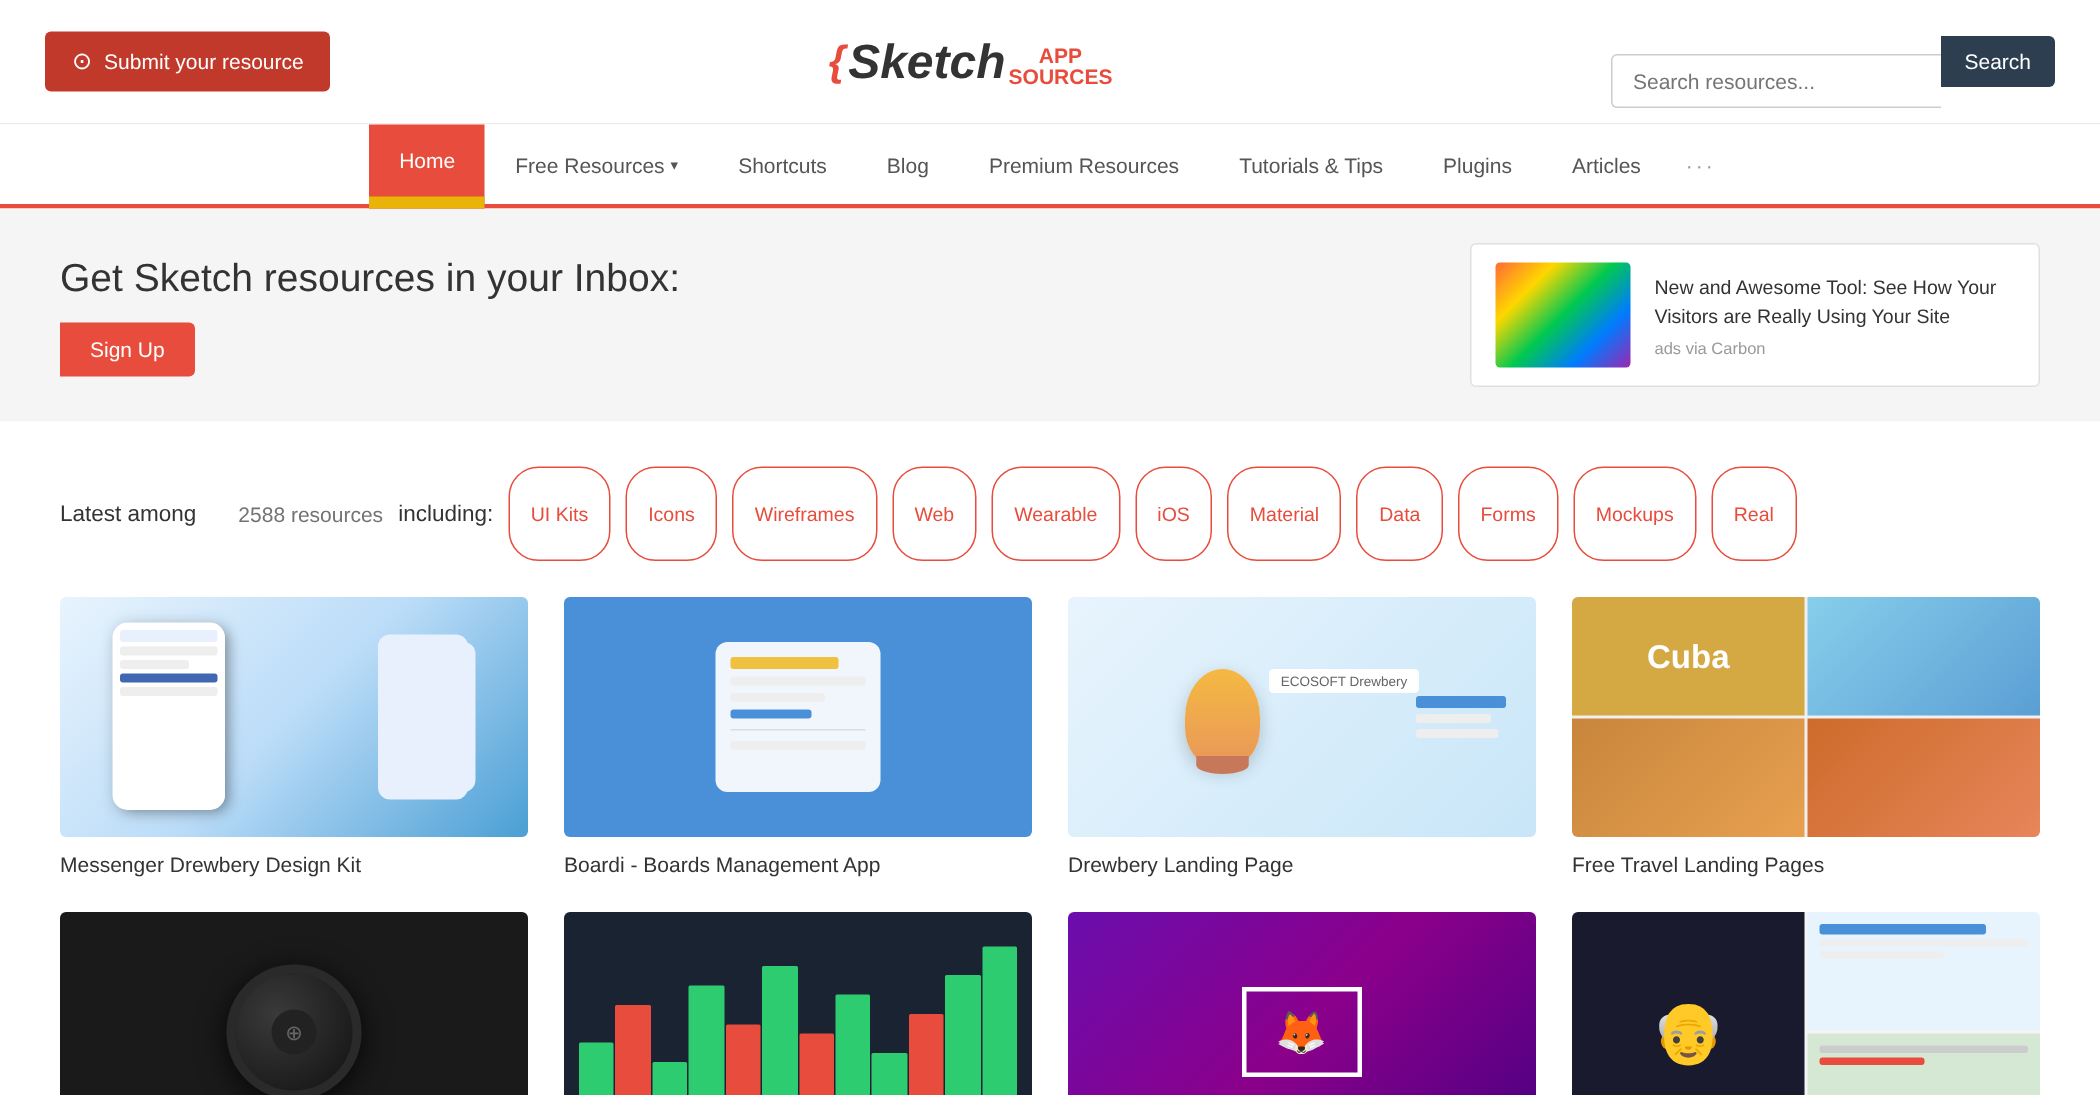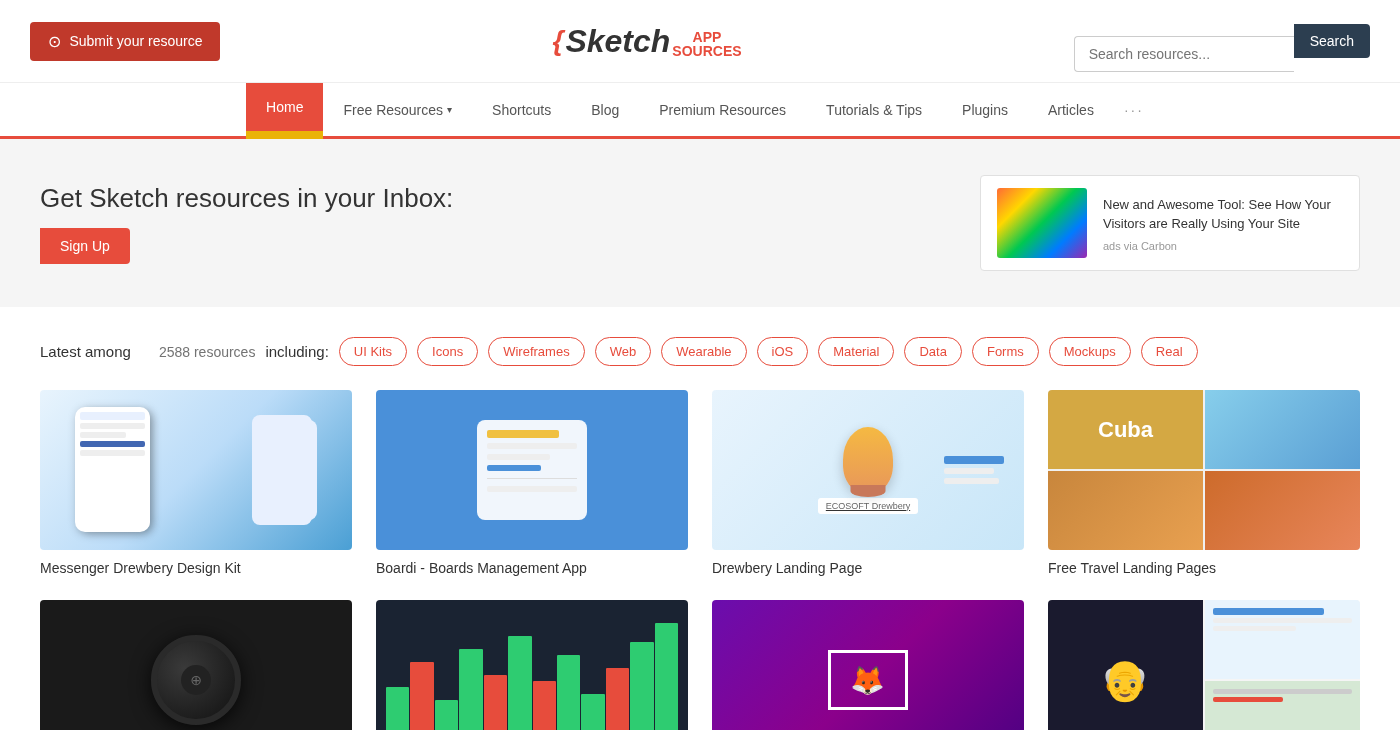--- a/index.html
+++ b/index.html
@@ -95,21 +95,21 @@
       background: #e74c3c;
       color: #fff;
       border-bottom: 8px solid #eab308;
     }
     .nav-arrow { font-size: 10px; }
     .nav-dots { letter-spacing: 2px; color: #999; padding: 16px 10px; }
 
     
     .banner {
       background: #f5f5f5;
-      padding: 36px 40px;
+      padding: 23px 40px;
       display: flex;
       align-items: center;
       justify-content: space-between;
     }
     .banner-left { display: flex; flex-direction: column; gap: 14px; }
     .banner-title { font-size: 26px; font-weight: 300; color: #333; }
     .banner-form { display: flex; gap: 0; align-items: center; }
     .email-input {
       padding: 10px 16px;
       border: 1px solid #ccc;
@@ -154,21 +154,21 @@
     .filter-row {
       display: flex;
       align-items: center;
       gap: 10px;
       margin-bottom: 24px;
       flex-wrap: wrap;
     }
     .filter-label { font-size: 15px; color: #333; }
     .filter-count { color: #737373; font-weight: 500; margin-left: 18px; }
     .filter-tag {
-      padding: 6px 14px;
+      padding: 23px 14px;
       border: 1px solid #e74c3c;
       border-radius: 20px;
       color: #e74c3c;
       font-size: 13px;
       cursor: pointer;
       background: #fff;
     }
 
     
     .cards-grid {
@@ -412,21 +412,21 @@
           <div style="height:6px;background:#4a90d9;border-radius:2px;width:60%;"></div>
           <div style="height:1px;background:#ddd;margin:2px 0;"></div>
           <div style="height:6px;background:#eee;border-radius:2px;"></div>
         </div>
       </div>
       <div class="card-title">Boardi - Boards Management App</div>
     </div>
 
     <div class="card">
       <div class="card-image card-img-drewbery">
-        <div style="display:flex;flex-direction:column;gap:6px;align-items:center;text-decoration:underline;">
+        <div style="display:flex;flex-direction:row;gap:6px;align-items:flex-start;">
           <div style="width:50px;height:65px;background:linear-gradient(180deg,#f5b942,#e8975a);border-radius:50% 50% 40% 40%;position:relative;box-shadow:0 4px 12px rgba(0,0,0,0.2);">
             <div style="position:absolute;bottom:-5px;left:50%;transform:translateX(-50%);width:35px;height:12px;background:#c8785a;border-radius:0 0 50% 50%;"></div>
           </div>
           <div style="font-size:9px;color:#666;background:#fff;padding:3px 8px;border-radius:3px;">ECOSOFT Drewbery</div>
         </div>
         <div style="position:absolute;right:20px;display:flex;flex-direction:column;gap:4px;">
           <div style="width:60px;height:8px;background:#4a90d9;border-radius:2px;"></div>
           <div style="width:50px;height:6px;background:#eee;border-radius:2px;"></div>
           <div style="width:55px;height:6px;background:#eee;border-radius:2px;"></div>
         </div>

